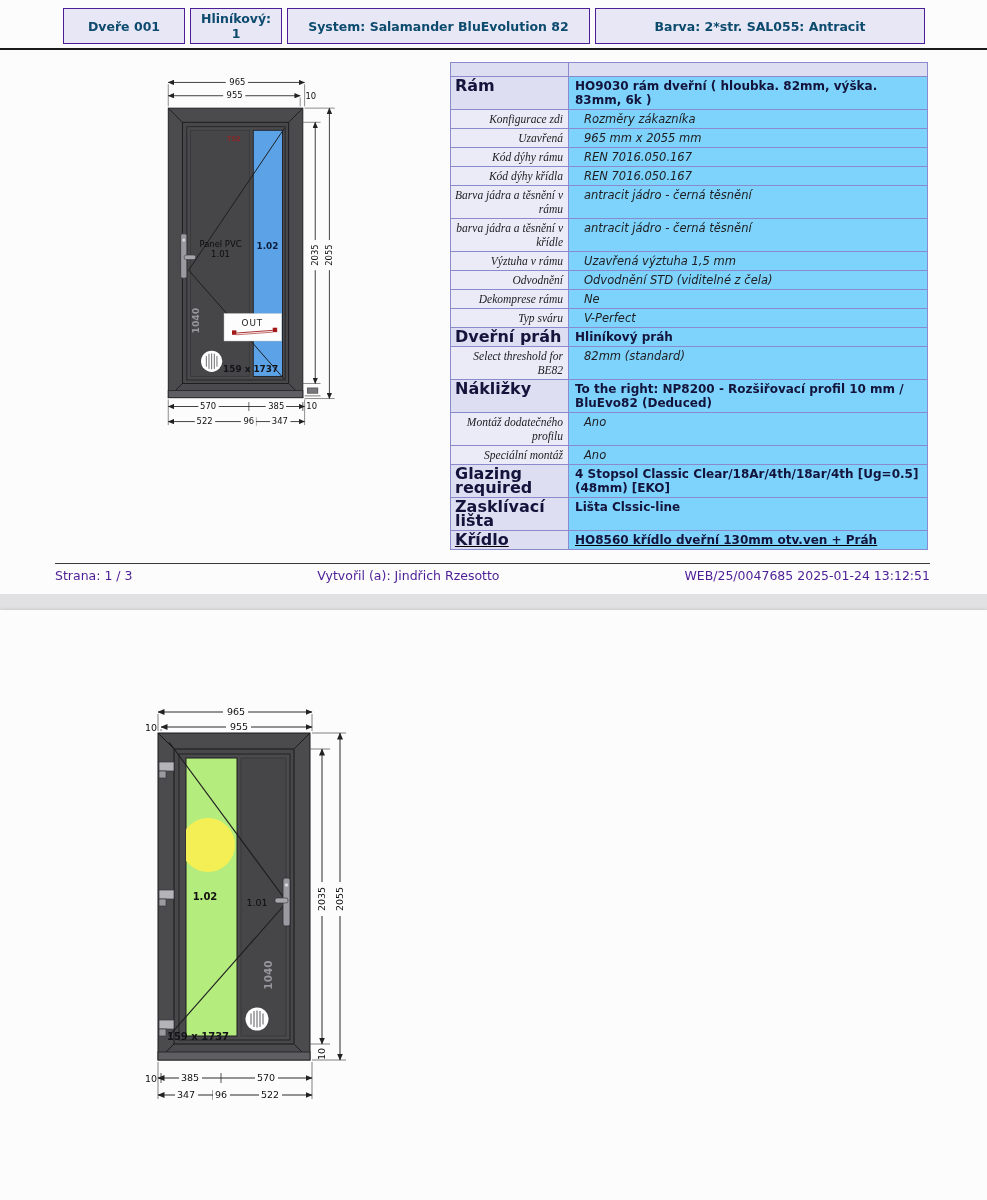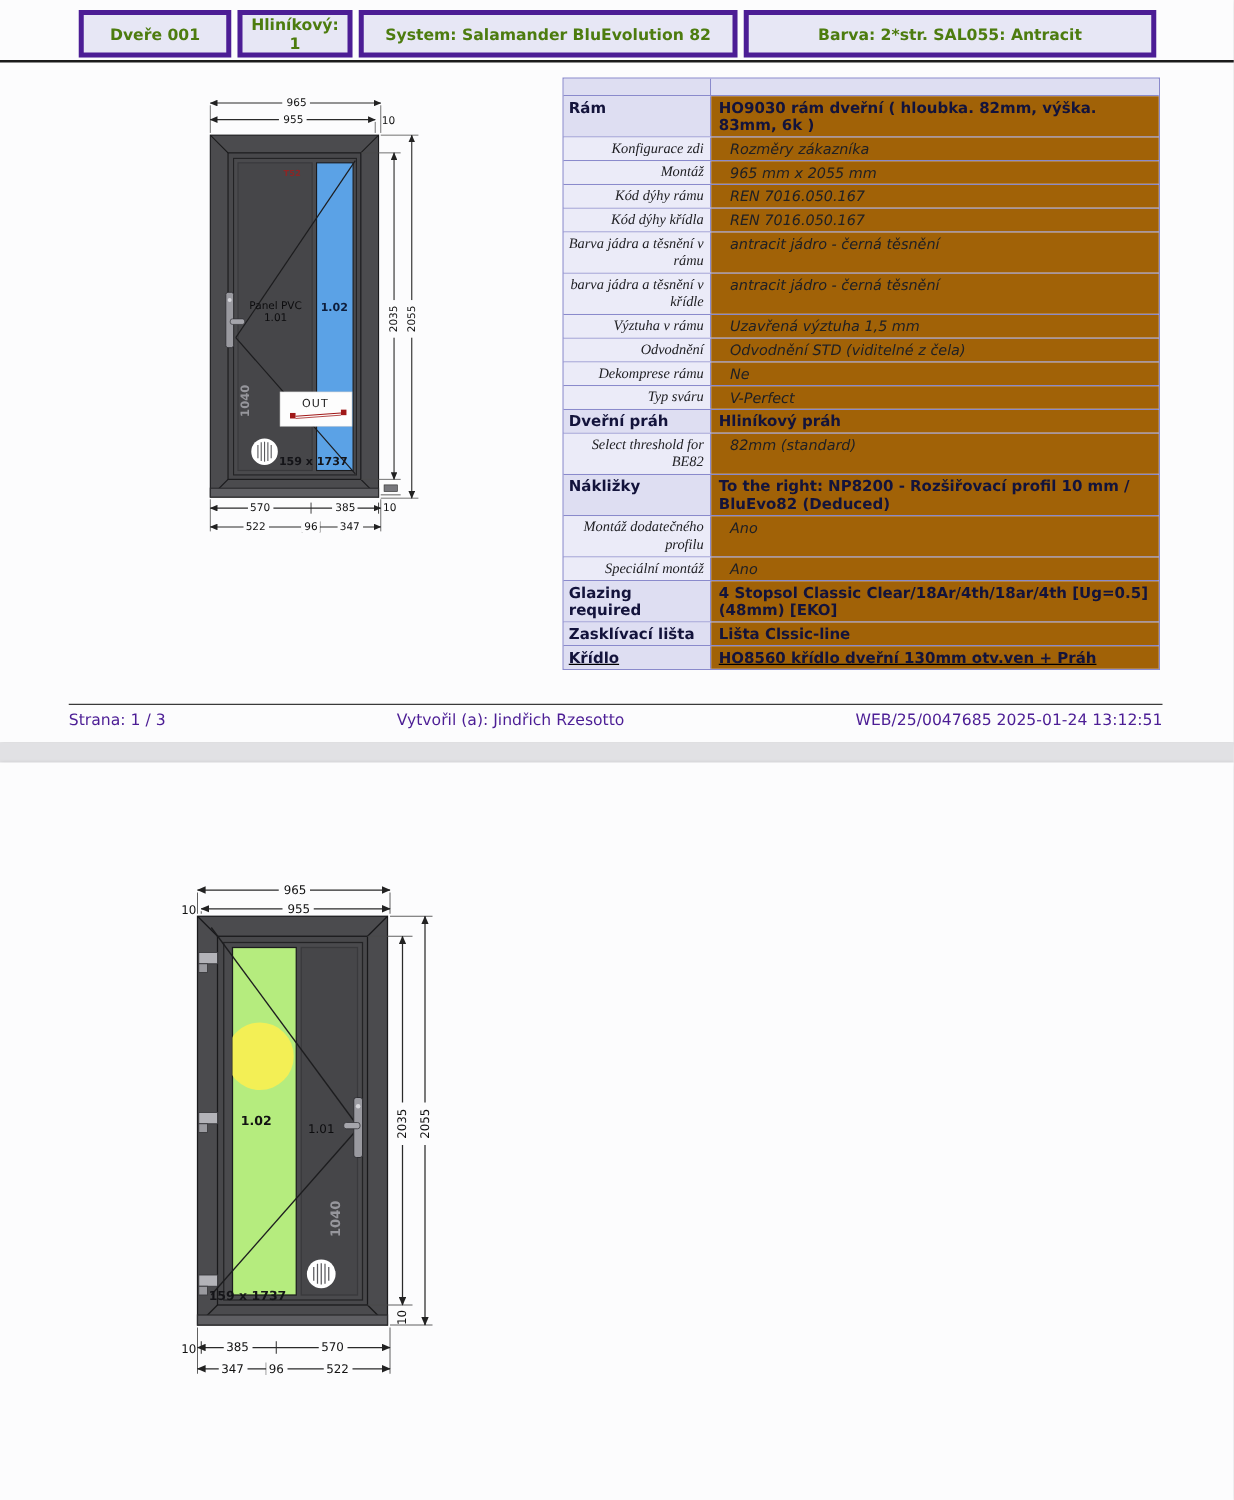--- a/index.html
+++ b/index.html
@@ -4,37 +4,37 @@
 <style>
   html,body{margin:0;padding:0;background:#ececee;}
   body{width:987px;height:1200px;position:relative;font-family:"DejaVu Sans",sans-serif;overflow:hidden;}
   .page{position:absolute;left:0;width:987px;background:#fcfcfd;box-shadow:0 1px 4px rgba(0,0,0,.28);}
   #page1{top:0;height:594px;}
   #gapband{position:absolute;top:594px;left:0;width:987px;height:16px;background:#e1e1e4;}
   #page2{top:610px;height:590px;overflow:hidden;}
 
   
   .hdr{position:absolute;left:63px;top:8px;width:862px;display:flex;gap:5px;}
-  .hcell{border:4px solid #4c1d95;background:#e7e7f5;color:#4d7c0f;font-weight:bold;
+  .hcell{border:1px solid #4c1d95;background:#e7e7f5;color:#0c4a6e;font-weight:bold;
          font-size:12.5px;line-height:15px;display:flex;flex-direction:column;
          align-items:center;justify-content:center;text-align:center;min-height:36px;box-sizing:border-box;}
   .w1{flex:0 0 122px}.w2{flex:0 0 92px}.w3{flex:0 0 303px}.w4{flex:1}
   .topline{position:absolute;top:48px;left:0;width:987px;height:2px;background:#1b1b1b;}
 
   
   .spec{position:absolute;left:450px;width:478px;border:1px solid #8a8acc;background:#fdfdff;box-sizing:border-box;}
   #spec1{top:62px;}
   .srow{display:flex;border-bottom:1px solid #8a8acc;}
   .srow:last-child{border-bottom:none;text-decoration:underline;}
   .cl{flex:0 0 118px;width:118px;border-right:1px solid #8a8acc;padding:2px 5px 2px 4px;
       font-size:11.5px;line-height:14px;box-sizing:border-box;}
-  .cv{flex:1;padding:2px 6px;font-size:11.5px;line-height:14px;box-sizing:border-box;background:#a16207;}
+  .cv{flex:1;padding:2px 6px;font-size:11.5px;line-height:14px;box-sizing:border-box;background:#7dd3fc;}
   .sub .cl{background:#ebebf8;font-style:italic;text-align:right;color:#202024;font-family:Liberation Serif, serif;}
   .sub .cv{font-style:italic;color:#202024;padding-left:15px;}
-  .section .cl{background:#dedef2;font-weight:bold;color:#13133b;font-size:12px;}
+  .section .cl{background:#dedef2;font-weight:bold;color:#13133b;font-size:16px;}
   .section .cv{font-weight:bold;color:#13133b;font-size:12px;}
   .empty .cl,.empty .cv{background:#dedef2;height:13px;padding:1px;}
 
   
   .footline{position:absolute;top:563px;left:55px;width:875px;border-top:1.5px solid #3a3a3a;}
   .foot{position:absolute;top:568px;left:55px;width:875px;display:flex;justify-content:space-between;
         font-size:12.5px;color:#4c1d95;}
 
   svg{position:absolute;overflow:visible;}
   .dim{stroke:#2a2a2a;stroke-width:1;fill:none;}
@@ -175,21 +175,21 @@
       </div>
       <div class="srow section">
         <div class="cl">Rám</div>
         <div class="cv">HO9030 rám dveřní ( hloubka. 82mm, výška. 83mm, 6k )</div>
       </div>
       <div class="srow sub">
         <div class="cl">Konfigurace zdi</div>
         <div class="cv">Rozměry zákazníka</div>
       </div>
       <div class="srow sub">
-        <div class="cl">Montáž</div>
+        <div class="cl">Uzavřená</div>
         <div class="cv">965 mm x 2055 mm</div>
       </div>
       <div class="srow sub">
         <div class="cl">Kód dýhy rámu</div>
         <div class="cv">REN 7016.050.167</div>
       </div>
       <div class="srow sub">
         <div class="cl">Kód dýhy křídla</div>
         <div class="cv">REN 7016.050.167</div>
       </div>

